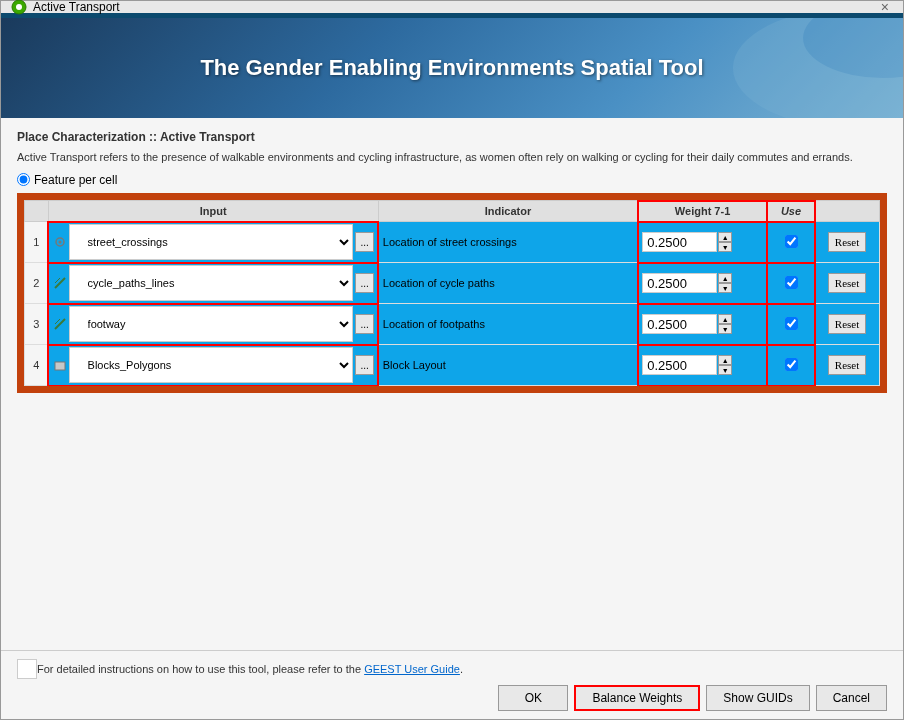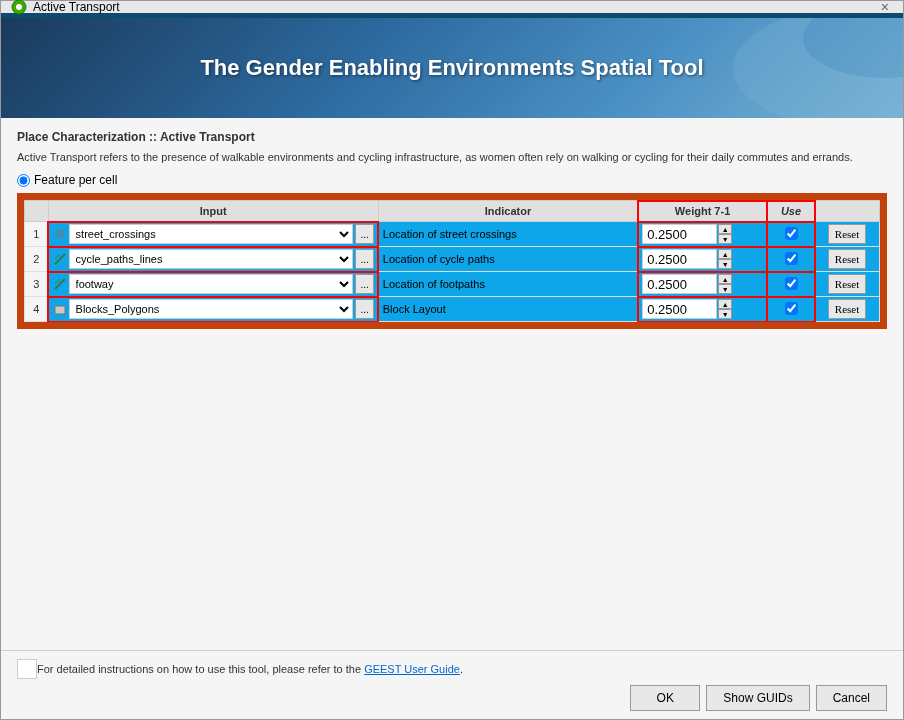--- a/index.html
+++ b/index.html
@@ -71,21 +71,21 @@
       font-size: 12px;
       color: #333;
     }
     .description {
       font-size: 11px;
       color: #333;
       line-height: 1.4;
     }
     .radio-row {
       display: flex;
-      align-items: flex-end;
+      align-items: flex-start;
       gap: 4px;
       margin-top: 2px;
     }
     .radio-row input[type=radio] {
       margin: 0;
     }
     .count-label {
       font-size: 11px;
       color: #333;
       margin-top: 2px;
@@ -140,23 +140,23 @@
       text-align: center;
     }
     .input-cell {
       display: flex;
       align-items: center;
       gap: 2px;
     }
     .combo-box {
       flex: 1;
       border: 1px solid #ccc;
-      height: 20px;
-      font-size: 11px;
-      padding: 0 2px;
+      height: 36px;
+      font-size: 11px;
+      padding: 0 14px;
       background: white;
     }
     .browse-btn {
       border: 1px solid #999;
       background: #e8e8e8;
       padding: 1px 4px;
       cursor: pointer;
       font-size: 10px;
       height: 20px;
     }
@@ -424,17 +424,18 @@
   <div class="footer-bar">
     <div class="footer-note">
       <div class="footer-note-icon"></div>
       <span>For detailed instructions on how to use this tool, please refer to the</span>
       &nbsp;
       <a class="footer-link">GEEST User Guide</a>
       <span>.</span>
     </div>
     <div class="footer-buttons">
       <button class="btn">OK</button>
+      <button class="btn-balance">Balance Weights</button>
       <button class="btn">Show GUIDs</button>
       <button class="btn">Cancel</button>
     </div>
   </div>
 </div>
 
 </body></html>

